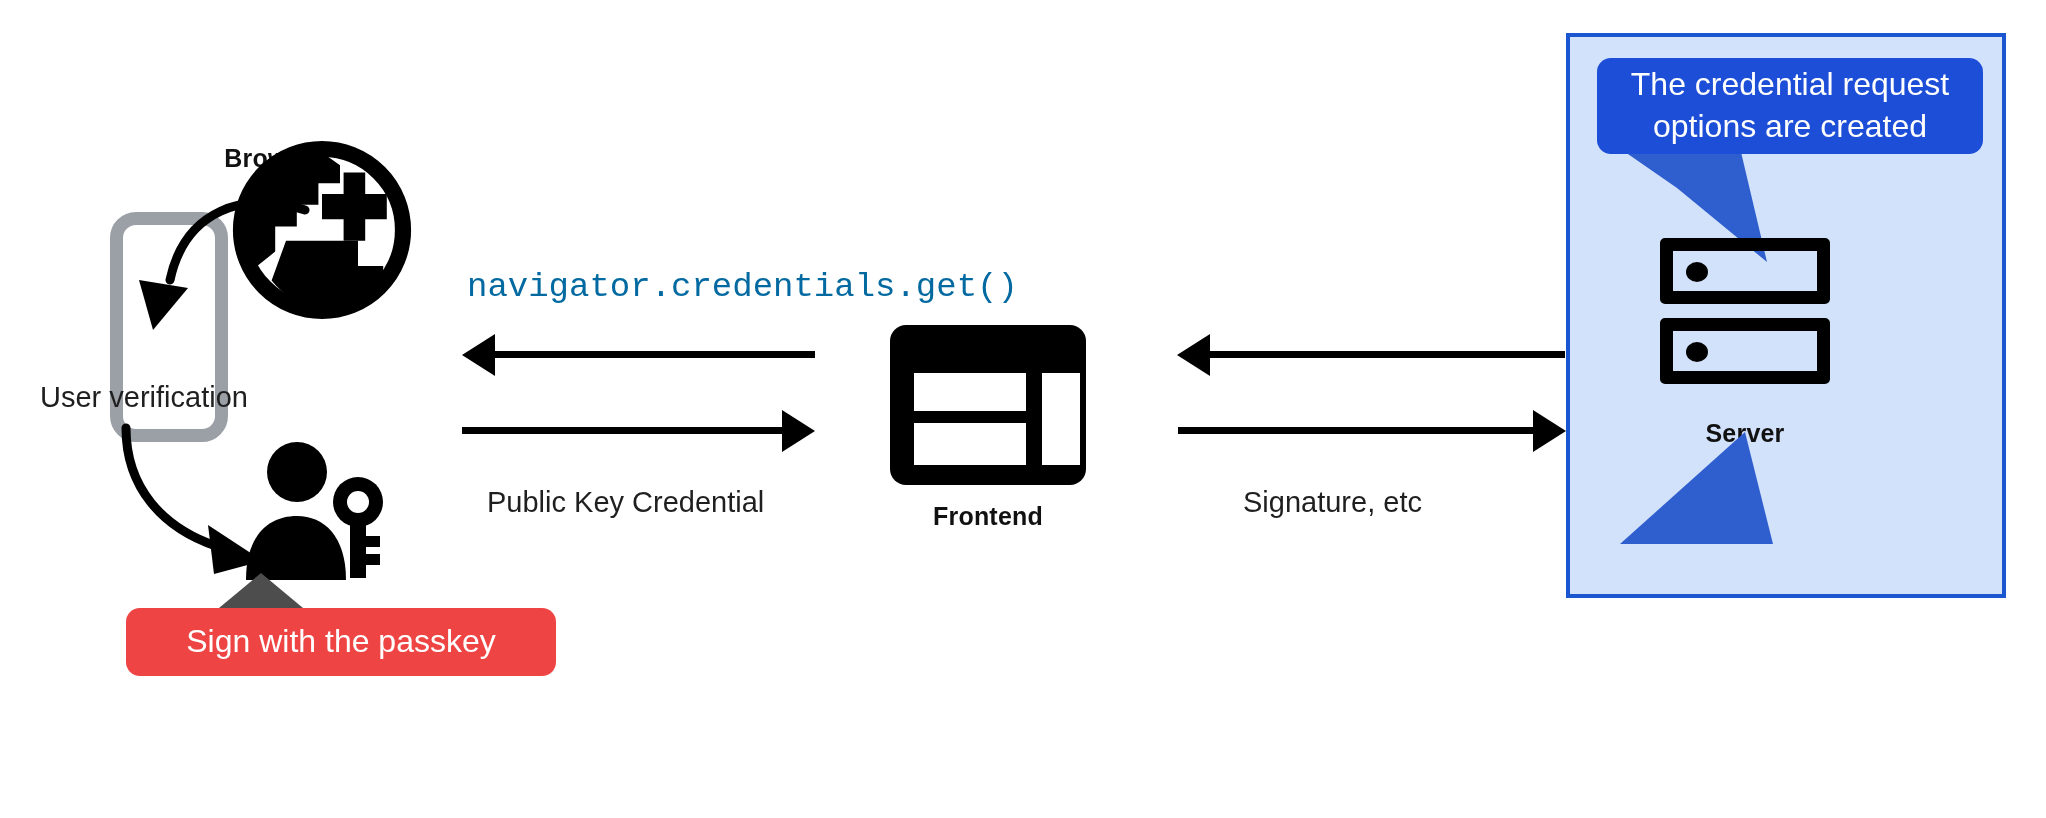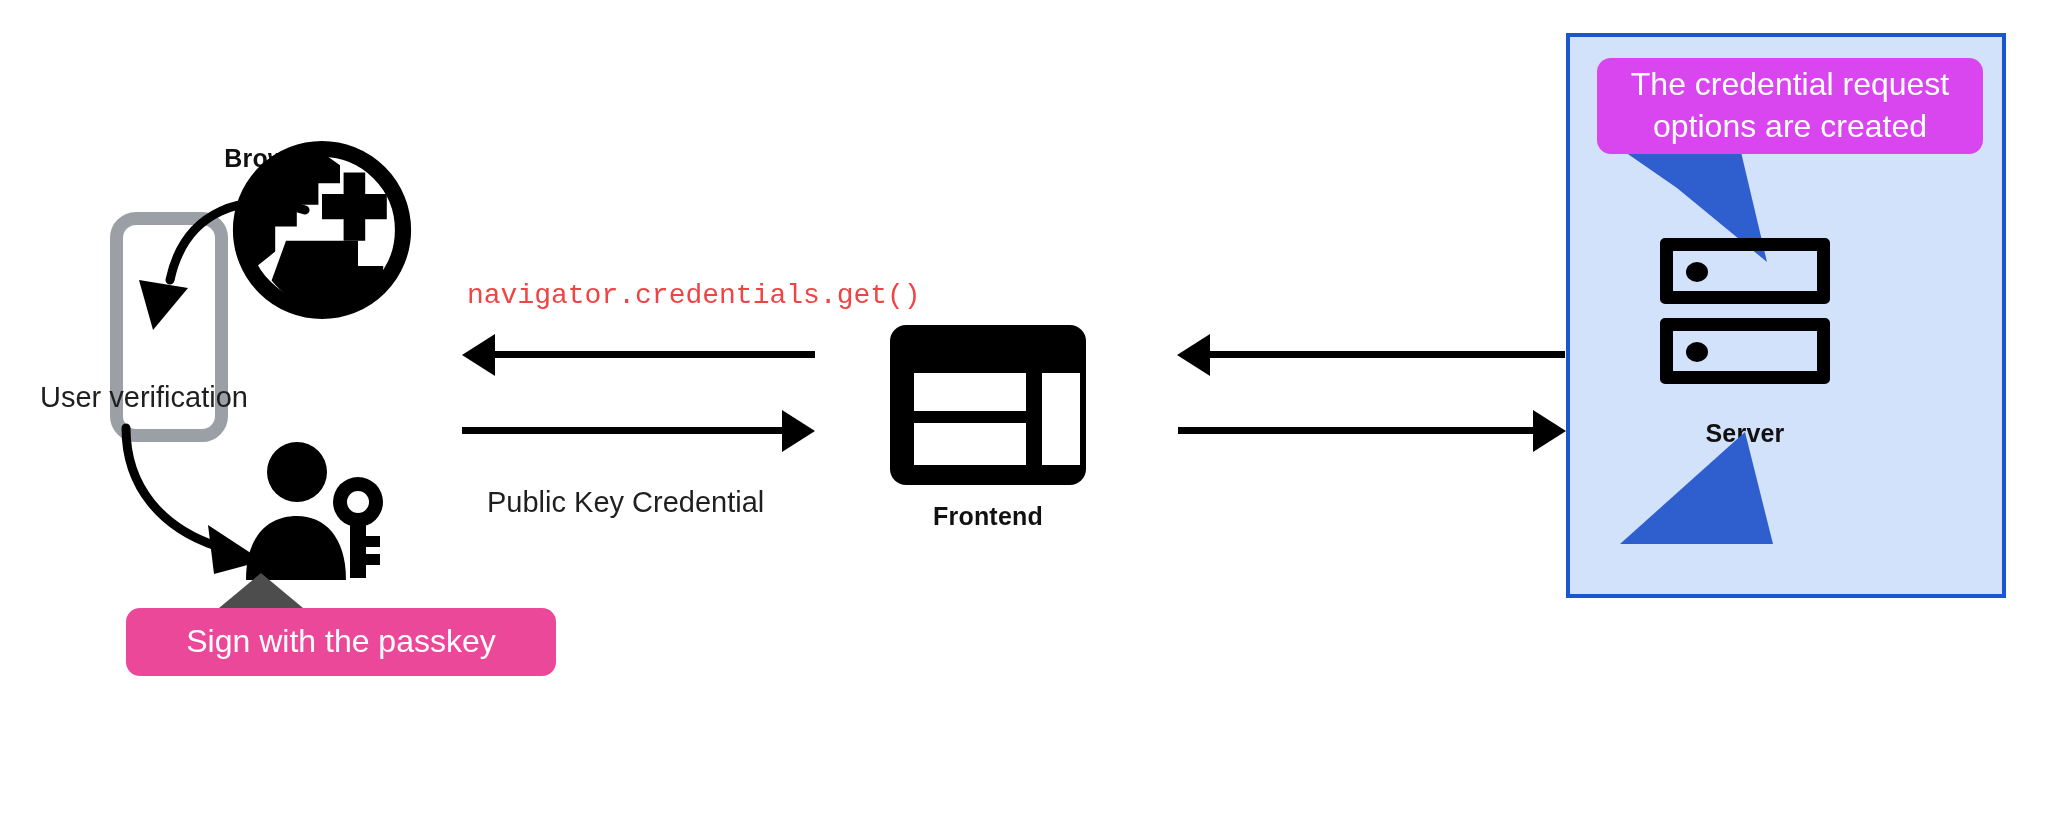--- a/index.html
+++ b/index.html
@@ -32,24 +32,23 @@
   }
   .flow-label {
     font-size: 29px;
     font-weight: 400;
     color: #1f1f1f;
     line-height: 1.32;
     white-space: pre-line;
   }
   .code-label {
     font-family: "Liberation Mono", "DejaVu Sans Mono", monospace;
-    font-size: 28px;
-    color: #ef4444;
+    font-size: 34px;
+    color: #0369a1;
     white-space: nowrap;
-    margin-top: 12px;
   }
 
   
   .arrow-line {
     position: absolute;
     height: 7px;
     background: #000000;
   }
   .arrow-head {
     position: absolute;
@@ -78,22 +77,22 @@
     box-sizing: border-box;
     border-radius: 14px;
     display: flex;
     align-items: center;
     justify-content: center;
     text-align: center;
     color: #ffffff;
     line-height: 1.3;
     white-space: pre-line;
   }
-  .callout.blue { background: #d946ef; font-size: 32px; }
-  .callout.gray { background: #ec4899; font-size: 32px; }
+  .callout.blue { background: #1d4ed8; font-size: 32px; }
+  .callout.gray { background: #ef4444; font-size: 32px; }
 
   .tail { position: absolute; }
 
   
   .phone-outline {
     position: absolute;
     box-sizing: border-box;
     border: 13px solid #9aa0a6;
     border-radius: 26px;
   }
@@ -184,20 +183,21 @@
   </div>
   <div class="abs node-label" style="left:890px; top:502px; width:196px;text-align:center;">Frontend</div>
 
 
   <div class="arrow-line" style="left:1210px; top:351px; width:355px;"></div>
   <div class="arrow-head left" style="left:1177px; top:334px;"></div>
 
   <div class="arrow-line" style="left:1178px; top:427px; width:355px;"></div>
   <div class="arrow-head right" style="left:1533px; top:410px;"></div>
 
+  <div class="abs flow-label" style="left:1243px; top:483px;">Signature, etc</div>
 
   <div class="abs" id="server-panel"></div>
 
   <div class="tail" style="left:1625px; top:152px;">
     <svg width="200" height="110">
         <polygon points="0,0 116,0 142,110 52,36" fill="#2f5fce"></polygon>
       </svg>
   </div>
   <div class="callout blue" style="left:1597px; top:58px; width:386px; height:96px;">The credential request
 options are created</div>

